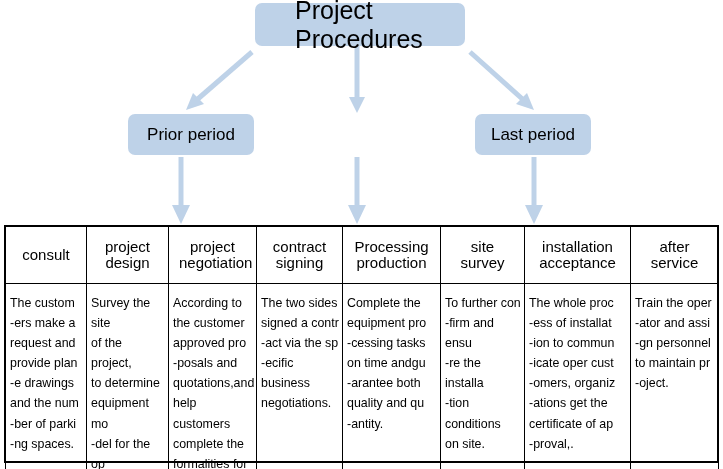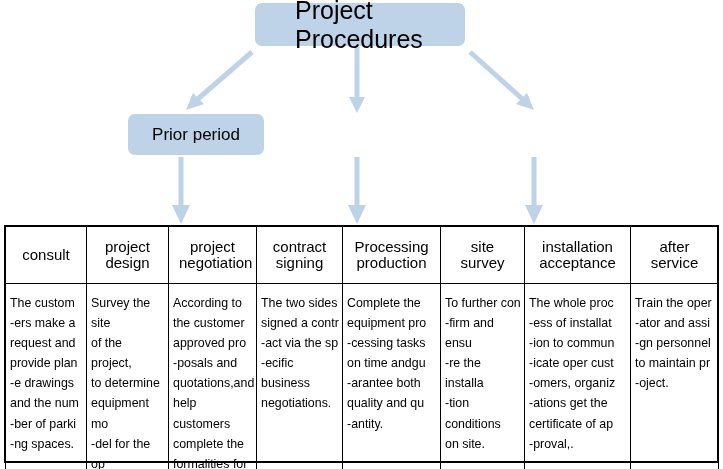--- a/index.html
+++ b/index.html
@@ -35,21 +35,21 @@
     top: 3px;
     width: 210px;
     height: 43px;
     font-size: 25px;
     padding-left: 40px;
   }
   .period-node {
     height: 41px;
     font-size: 17px;
   }
-  #period-node-0 { left: 128px; top: 114px; width: 136px; }
+  #period-node-0 { left: 128px; top: 114px; width: 126px; }
   #period-node-1 { left: 298px; top: 114px; width: 118px; }
   #period-node-2 { left: 475px; top: 114px; width: 116px; }
 
   
   #arrow-layer {
     position: absolute;
     left: 0;
     top: 0;
     width: 723px;
     height: 469px;
@@ -139,20 +139,21 @@
 
     <g>
       <path d="M 534 157 L 534 210" stroke="#bed2e8" stroke-width="5" fill="none"></path>
       <path d="M 534 224 L 525 205 L 543 205 Z" fill="#bed2e8"></path>
     </g>
   </svg>
 
   <div class="node" id="title-node">Project Procedures</div>
 
   <div class="node period-node" id="period-node-0">Prior period</div>
+  <div class="node period-node" id="period-node-2">Last period</div>
 
   <table id="procedure-table">
     <colgroup>
       <col style="width:81px">
       <col style="width:82px">
       <col style="width:88px">
       <col style="width:86px">
       <col style="width:98px">
       <col style="width:84px">
       <col style="width:106px">

